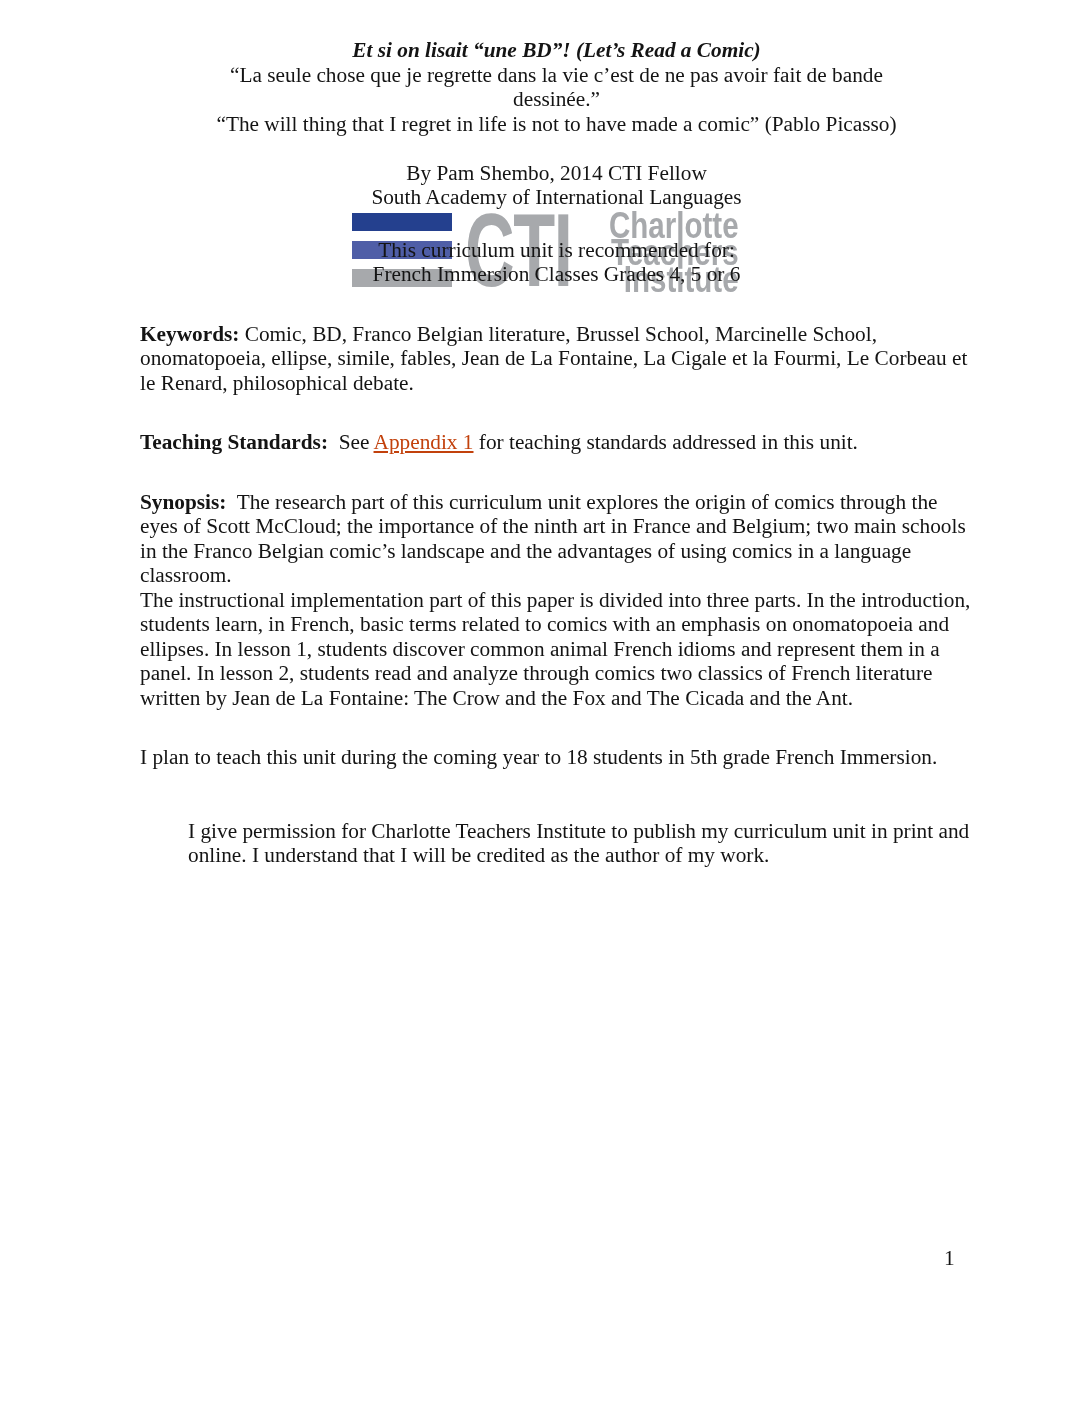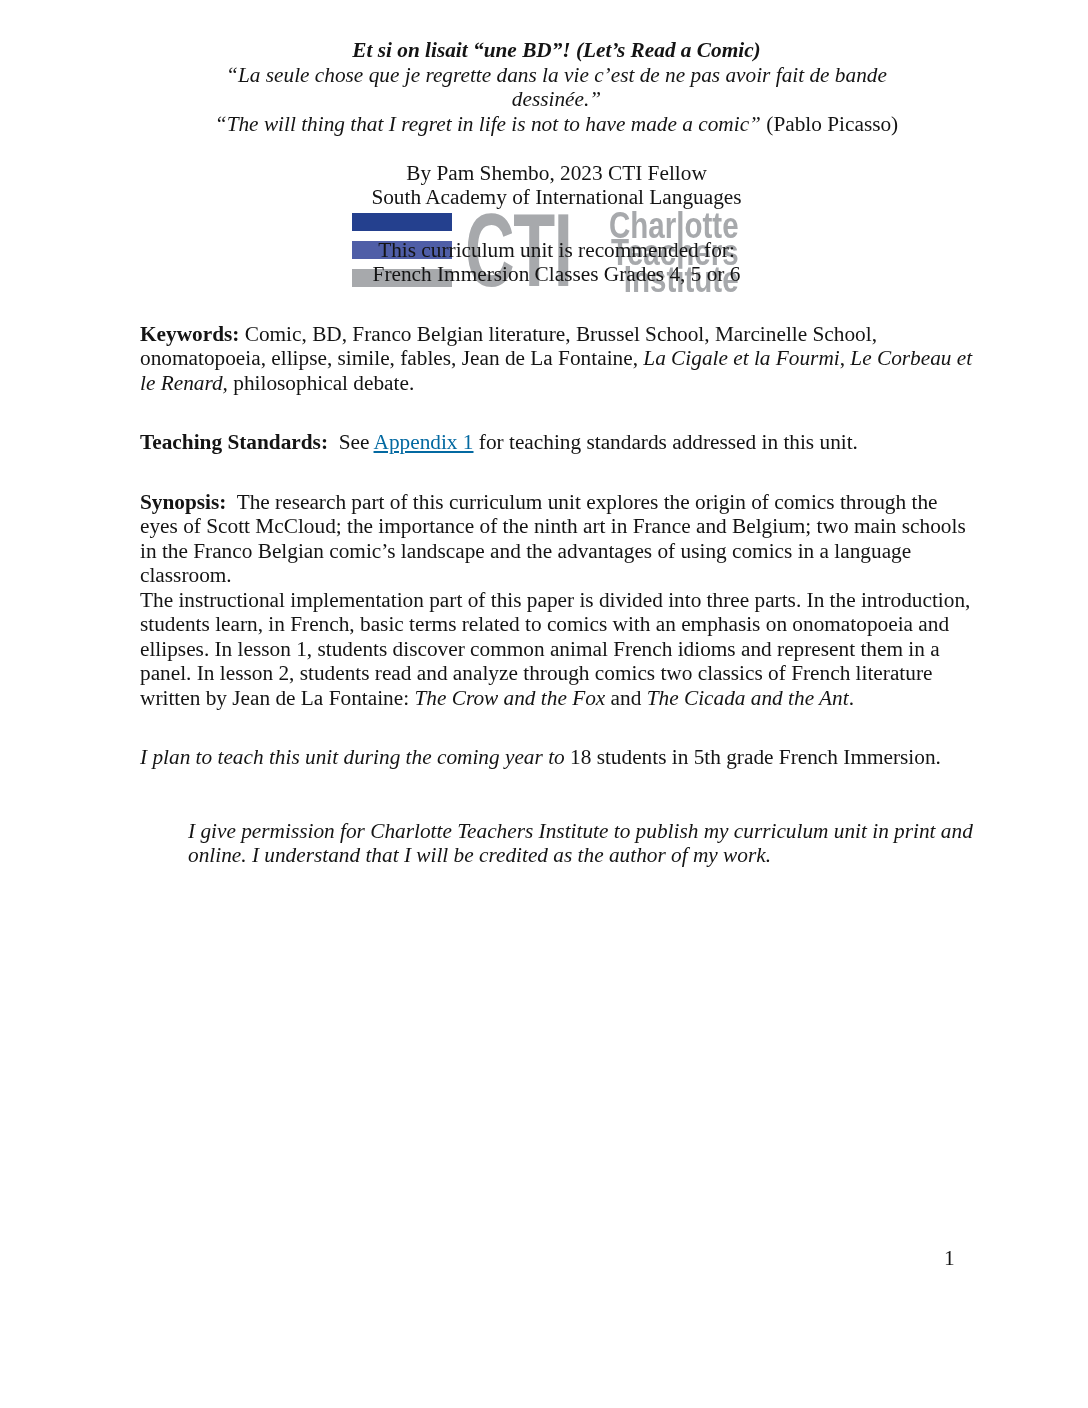--- a/index.html
+++ b/index.html
@@ -74,21 +74,21 @@
     letter-spacing: 0.4px;
     white-space: nowrap;
   }
 
   
   .doc-text { font-size: 21.3px; line-height: 24.5px; }
   .doc-text p { margin: 0; white-space: pre-wrap; }
   .centered { text-align: center; }
   .gap-above { margin-top: 24.5px !important; }
   .title-line { font-weight: bold; font-style: italic; }
-  .italic { font-style: italic; }
+  .italic { }
   .bold { font-weight: bold; }
   .body-sections { text-align: left; margin-top: 35px; }
   a.doc-link { text-decoration: underline; cursor: pointer; }
   .page-number {
     position: absolute;
     top: 1246px;
     left: 944px;
     font-size: 21.3px;
     font-family: "Liberation Serif", serif;
   }
@@ -111,33 +111,33 @@
   </div>
 
   <div class="content doc-text">
 
     <div class="centered" style="margin-top: 38px;">
       <p><span class="title-line">Et si on lisait “une BD”! (Let’s Read a Comic)</span></p>
       <p class="italic">“La seule chose que je regrette dans la vie c’est de ne pas avoir fait de bande</p>
       <p class="italic">dessinée.”</p>
       <p><span class="italic">“The will thing that I regret in life is not to have made a comic”</span><span> (Pablo Picasso)</span></p>
 
-      <p class="gap-above">By Pam Shembo, 2023 CTI Fellow</p>
+      <p class="gap-above">By Pam Shembo, 2014 CTI Fellow</p>
       <p>South Academy of International Languages</p>
 
       <p class="gap-above" style="margin-top: 28px !important;">This curriculum unit is recommended for:</p>
       <p>French Immersion Classes Grades 4, 5 or 6</p>
     </div>
 
     <div class="body-sections">
       <p><span class="bold">Keywords:</span><span> Comic, BD, Franco Belgian literature, Brussel School, Marcinelle School, onomatopoeia, ellipse, simile, fables, Jean de La Fontaine, </span><span class="italic">La Cigale et la Fourmi</span><span>, </span><span class="italic">Le Corbeau et le Renard,</span><span> philosophical debate.</span></p>
     </div>
 
     <div class="body-sections">
-      <p><span class="bold">Teaching Standards:</span><span>  See </span><a class="doc-link" id="appendix-link" style="color: #0369a1;">Appendix 1</a><span> for teaching standards addressed in this unit.</span></p>
+      <p><span class="bold">Teaching Standards:</span><span>  See </span><a class="doc-link" id="appendix-link" style="color: #c2410c;">Appendix 1</a><span> for teaching standards addressed in this unit.</span></p>
     </div>
 
     <div class="body-sections">
       <p><span class="bold">Synopsis:</span><span>  The research part of this curriculum unit explores the origin of comics through the eyes of Scott McCloud; the importance of the ninth art in France and Belgium; two main schools in the Franco Belgian comic’s landscape and the advantages of using comics in a language classroom.</span></p>
       <p><span>The instructional implementation part of this paper is divided into three parts. In the introduction, students learn, in French, basic terms related to comics with an emphasis on onomatopoeia and ellipses. In lesson 1, students discover common animal French idioms and represent them in a panel. In lesson 2, students read and analyze through comics two classics of French literature written by Jean de La Fontaine: </span><span class="italic">The Crow and the Fox</span><span> and </span><span class="italic">The Cicada and the Ant</span><span>.</span></p>
     </div>
 
     <div class="body-sections">
       <p><span class="italic">I plan to teach this unit during the coming year to</span><span> 18 students in 5th grade French Immersion.</span></p>
     </div>

